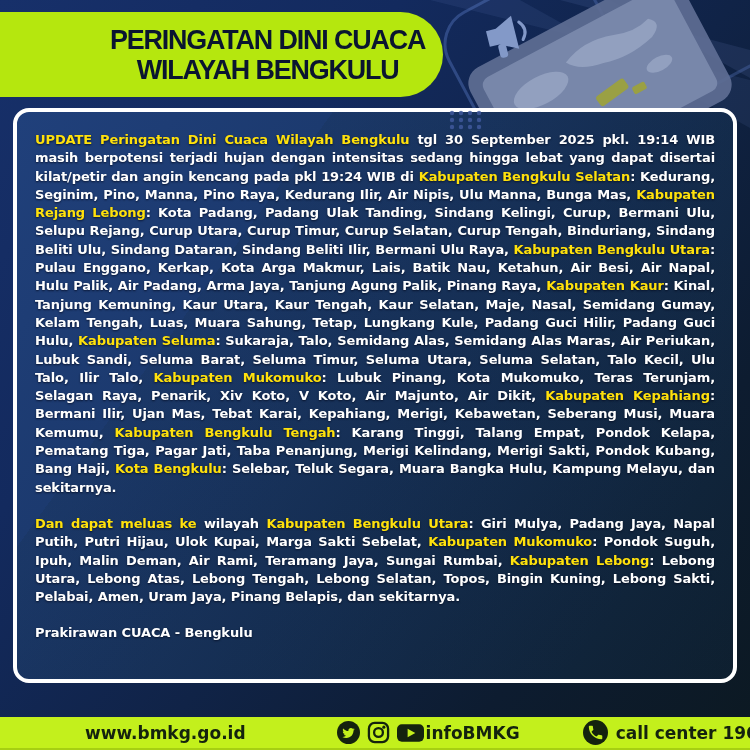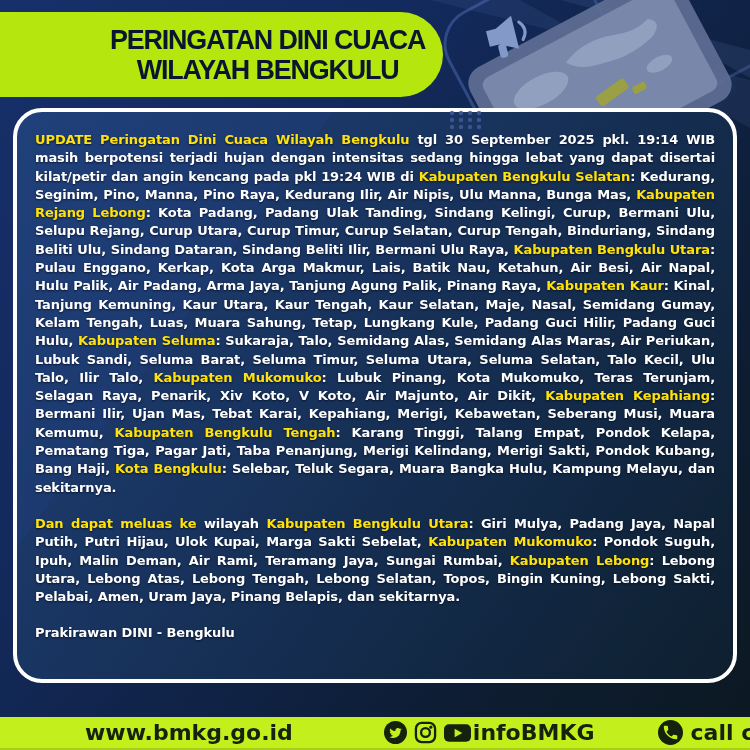--- a/index.html
+++ b/index.html
@@ -20,39 +20,39 @@
   .logo{position:absolute;left:26px;top:1px;width:64px;text-align:center;}
   .logo-label{font-weight:bold;font-size:13px;color:#0a1836;letter-spacing:.5px;margin-top:-3px;}
   .title-wrap{flex:1;padding-left:96px;text-align:center;transform:scaleX(.96);}
   .title-line{
     font-family:"Liberation Sans",sans-serif;font-weight:bold;
     font-size:28px;line-height:30px;color:#0a1530;letter-spacing:-1.2px;white-space:nowrap;
   }
   
   .content-box{
     position:absolute;left:13px;top:108px;width:724px;height:575px;z-index:3;
-    box-sizing:border-box;border:4px solid #ffffff;border-radius:29px;
+    box-sizing:border-box;border:4px solid #ffffff;border-radius:16px;
     background:linear-gradient(126deg,#20407b 0%,#1c3a6f 28%,#16305422 0%),
                linear-gradient(126deg,#20407b 0%,#1b3869 30%,#142c4e 60%,#0f2236 85%,#0d1d2a 100%);
     padding:19px 18px 16px 18px;
   }
   .para{
     text-align:justify;font-weight:bold;font-size:13px;line-height:18.3px;
     margin:0 0 18px 0;text-shadow:0 1px 2px rgba(3,10,30,.75);letter-spacing:-.1px;
   }
   .seg-y{color:#ffe10c;}
   .seg-w{color:#ffffff;}
   .dots{position:absolute;left:448px;top:109px;z-index:5;opacity:.85;}
   
   .footer{
     position:absolute;left:0;bottom:0;width:750px;height:33px;z-index:4;
     background:#c3f01c;border-bottom:2px solid #a6cf12;box-sizing:border-box;
     display:flex;align-items:center;color:#14230e;
   }
-  .f-text{font-weight:bold;font-size:22px;color:#14230e;white-space:nowrap;}
+  .f-text{font-weight:bold;font-size:17px;color:#14230e;white-space:nowrap;}
   .f-site{margin-left:85px;}
   .f-sep{width:4px;height:24px;background:#14230e;border-radius:2px;}
   .sep1{margin-left:76px;}
   .sep2{margin-left:13px;}
   .f-icons{display:flex;align-items:center;gap:7px;margin-left:15px;}
   .f-handle{margin-left:2px;}
   .f-phone{margin-left:50px;display:flex;align-items:center;}
   .f-call{margin-left:8px;}
   .icon{display:block;}
 </style>
@@ -88,21 +88,21 @@
   <div class="banner">
     <div class="title-wrap">
       <div class="title-line">PERINGATAN DINI CUACA</div>
       <div class="title-line">WILAYAH BENGKULU</div>
     </div>
   </div>
 
   <div class="content-box">
     <p class="para"><span class="seg-y">UPDATE Peringatan Dini Cuaca Wilayah Bengkulu</span><span class="seg-w"> tgl 30 September 2025 pkl. 19:14 WIB masih berpotensi terjadi hujan dengan intensitas sedang hingga lebat yang dapat disertai kilat/petir dan angin kencang pada pkl 19:24 WIB di </span><span class="seg-y">Kabupaten Bengkulu Selatan</span><span class="seg-w">: Kedurang, Seginim, Pino, Manna, Pino Raya, Kedurang Ilir, Air Nipis, Ulu Manna, Bunga Mas, </span><span class="seg-y">Kabupaten Rejang Lebong</span><span class="seg-w">: Kota Padang, Padang Ulak Tanding, Sindang Kelingi, Curup, Bermani Ulu, Selupu Rejang, Curup Utara, Curup Timur, Curup Selatan, Curup Tengah, Binduriang, Sindang Beliti Ulu, Sindang Dataran, Sindang Beliti Ilir, Bermani Ulu Raya, </span><span class="seg-y">Kabupaten Bengkulu Utara</span><span class="seg-w">: Pulau Enggano, Kerkap, Kota Arga Makmur, Lais, Batik Nau, Ketahun, Air Besi, Air Napal, Hulu Palik, Air Padang, Arma Jaya, Tanjung Agung Palik, Pinang Raya, </span><span class="seg-y">Kabupaten Kaur</span><span class="seg-w">: Kinal, Tanjung Kemuning, Kaur Utara, Kaur Tengah, Kaur Selatan, Maje, Nasal, Semidang Gumay, Kelam Tengah, Luas, Muara Sahung, Tetap, Lungkang Kule, Padang Guci Hilir, Padang Guci Hulu, </span><span class="seg-y">Kabupaten Seluma</span><span class="seg-w">: Sukaraja, Talo, Semidang Alas, Semidang Alas Maras, Air Periukan, Lubuk Sandi, Seluma Barat, Seluma Timur, Seluma Utara, Seluma Selatan, Talo Kecil, Ulu Talo, Ilir Talo, </span><span class="seg-y">Kabupaten Mukomuko</span><span class="seg-w">: Lubuk Pinang, Kota Mukomuko, Teras Terunjam, Selagan Raya, Penarik, Xiv Koto, V Koto, Air Majunto, Air Dikit, </span><span class="seg-y">Kabupaten Kepahiang</span><span class="seg-w">: Bermani Ilir, Ujan Mas, Tebat Karai, Kepahiang, Merigi, Kebawetan, Seberang Musi, Muara Kemumu, </span><span class="seg-y">Kabupaten Bengkulu Tengah</span><span class="seg-w">: Karang Tinggi, Talang Empat, Pondok Kelapa, Pematang Tiga, Pagar Jati, Taba Penanjung, Merigi Kelindang, Merigi Sakti, Pondok Kubang, Bang Haji, </span><span class="seg-y">Kota Bengkulu</span><span class="seg-w">: Selebar, Teluk Segara, Muara Bangka Hulu, Kampung Melayu, dan sekitarnya.</span></p>
     <p class="para"><span class="seg-y">Dan dapat meluas ke</span><span class="seg-w"> wilayah </span><span class="seg-y">Kabupaten Bengkulu Utara</span><span class="seg-w">: Giri Mulya, Padang Jaya, Napal Putih, Putri Hijau, Ulok Kupai, Marga Sakti Sebelat, </span><span class="seg-y">Kabupaten Mukomuko</span><span class="seg-w">: Pondok Suguh, Ipuh, Malin Deman, Air Rami, Teramang Jaya, Sungai Rumbai, </span><span class="seg-y">Kabupaten Lebong</span><span class="seg-w">: Lebong Utara, Lebong Atas, Lebong Tengah, Lebong Selatan, Topos, Bingin Kuning, Lebong Sakti, Pelabai, Amen, Uram Jaya, Pinang Belapis, dan sekitarnya.</span></p>
-    <p class="para"><span class="seg-w">Prakirawan DINI - Bengkulu</span></p>
+    <p class="para"><span class="seg-w">Prakirawan CUACA - Bengkulu</span></p>
   </div>
 
   <svg class="dots" width="36" height="22" viewBox="0 0 36 22">
     <g fill="#40599c">
       <circle cx="4" cy="4" r="2.2"></circle>
         <circle cx="13" cy="4" r="2.2"></circle>
         <circle cx="22" cy="4" r="2.2"></circle>
         <circle cx="31" cy="4" r="2.2"></circle>
       <circle cx="4" cy="11" r="2.2"></circle>
         <circle cx="13" cy="11" r="2.2"></circle>

